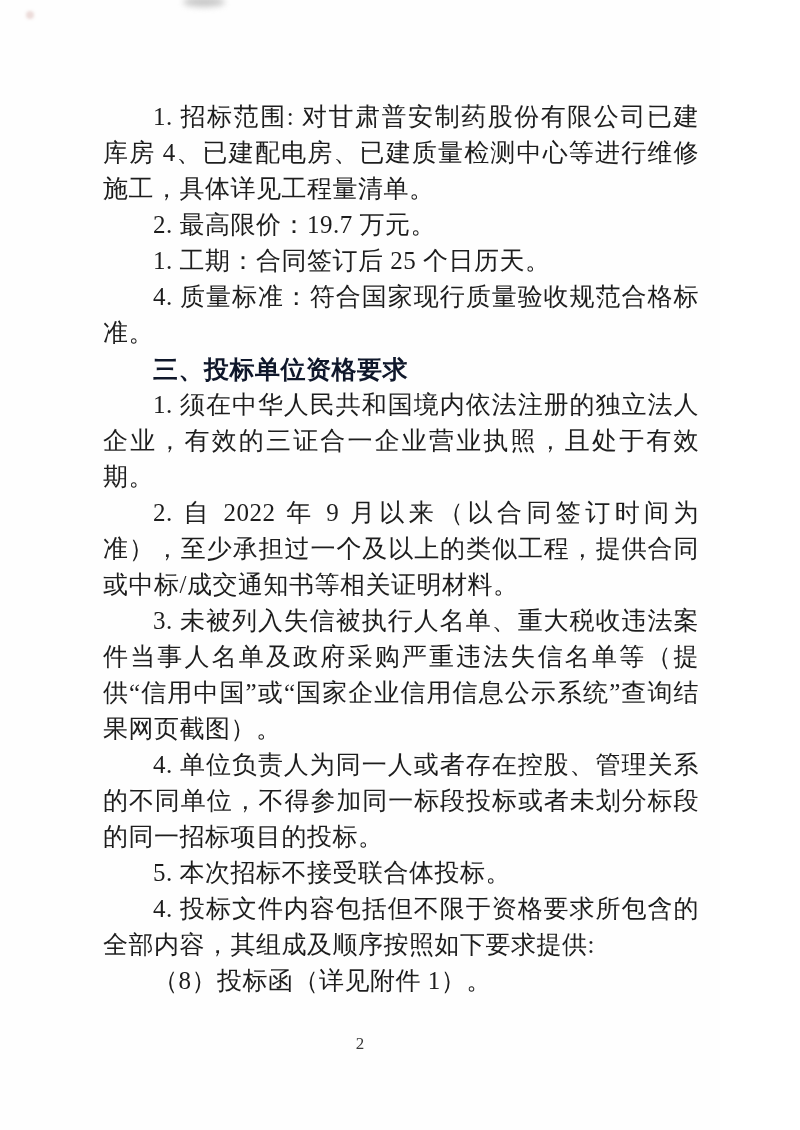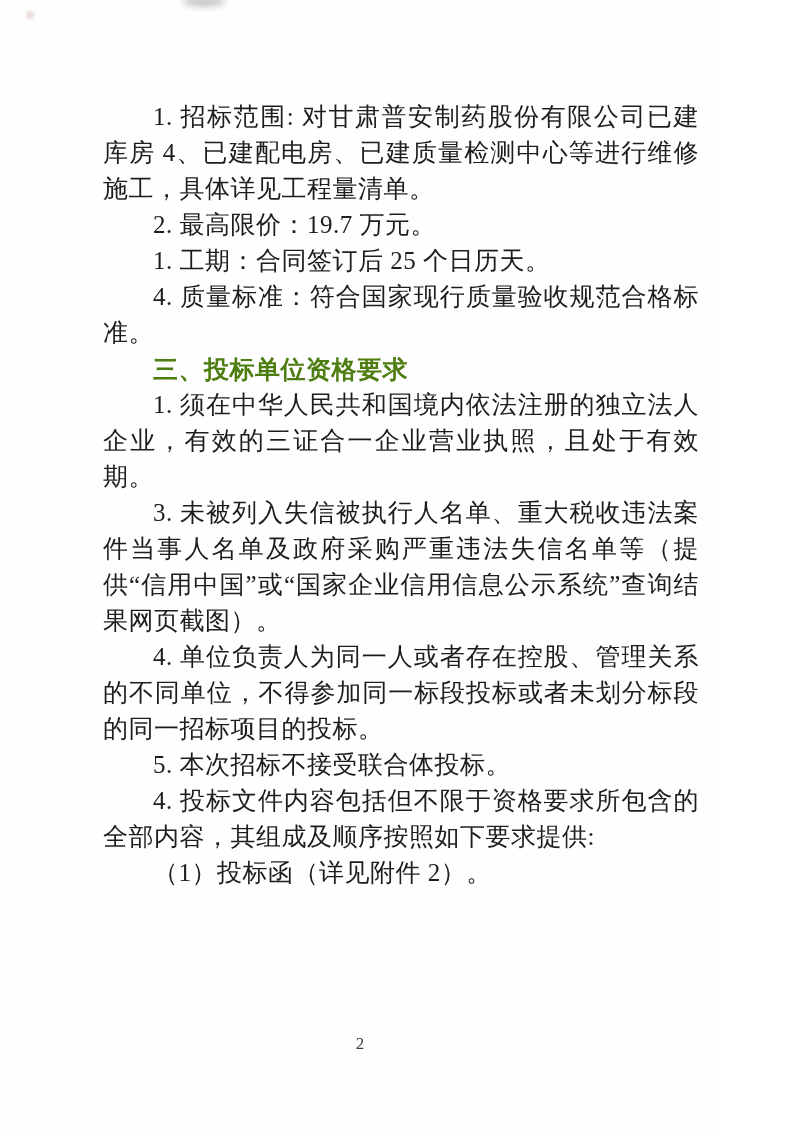--- a/index.html
+++ b/index.html
@@ -62,21 +62,21 @@
     letter-spacing: 0.5px;
     color: #1d1d1d;
   }
   .heading {
     font-size: 25px;
     line-height: 36px;
     text-indent: 2em;
     font-weight: bold;
     font-family: "Liberation Sans", "DejaVu Sans", sans-serif;
     letter-spacing: 0.5px;
-    color: #4d7c0f;
+    color: #0f172a;
   }
   .page-number {
     position: absolute;
     left: 0;
     top: 1034px;
     width: 100%;
     text-align: center;
     font-size: 17px;
     color: #3a3a3a;
     font-family: "Liberation Serif", "DejaVu Serif", serif;
@@ -98,25 +98,26 @@
   <div class="corner-speck"></div>
   <div class="edge-speck"></div>
 
   <div class="content">
     <p class="para">1. 招标范围: 对甘肃普安制药股份有限公司已建库房 4、已建配电房、已建质量检测中心等进行维修施工，具体详见工程量清单。</p>
     <p class="para">2. 最高限价：19.7 万元。</p>
     <p class="para">1. 工期：合同签订后 25 个日历天。</p>
     <p class="para">4. 质量标准：符合国家现行质量验收规范合格标准。</p>
     <h3 class="heading">三、投标单位资格要求</h3>
     <p class="para">1. 须在中华人民共和国境内依法注册的独立法人企业，有效的三证合一企业营业执照，且处于有效期。</p>
+    <p class="para">2. 自 2022 年 9 月以来（以合同签订时间为准），至少承担过一个及以上的类似工程，提供合同或中标/成交通知书等相关证明材料。</p>
     <p class="para">3. 未被列入失信被执行人名单、重大税收违法案件当事人名单及政府采购严重违法失信名单等（提供“信用中国”或“国家企业信用信息公示系统”查询结果网页截图）。</p>
     <p class="para">4. 单位负责人为同一人或者存在控股、管理关系的不同单位，不得参加同一标段投标或者未划分标段的同一招标项目的投标。</p>
     <p class="para">5. 本次招标不接受联合体投标。</p>
     <p class="para">4. 投标文件内容包括但不限于资格要求所包含的全部内容，其组成及顺序按照如下要求提供:</p>
-    <p class="para">（1）投标函（详见附件 2）。</p>
+    <p class="para">（8）投标函（详见附件 1）。</p>
   </div>
 
   <svg class="red-annotation" viewBox="0 0 60 155" xmlns="http://www.w3.org/2000/svg" aria-hidden="true">
     <g stroke="#d3281e" fill="none" stroke-linecap="round" stroke-linejoin="round">
       <path d="M51 10 q4 5 0 12" stroke-width="4.5"></path>
       <path d="M47 32 q-7 7 1 10 q-8 6 -1 13" stroke-width="3"></path>
       <path d="M40 62 q10 -7 7 3 q-4 9 9 6" stroke-width="3"></path>
       <path d="M45 84 q-9 7 3 10 q-11 7 -1 13" stroke-width="3"></path>
       <path d="M52 112 q-6 6 2 9" stroke-width="3"></path>
       <path d="M9 132 q9 -7 17 0 q-5 7 -15 5" stroke-width="5"></path>

